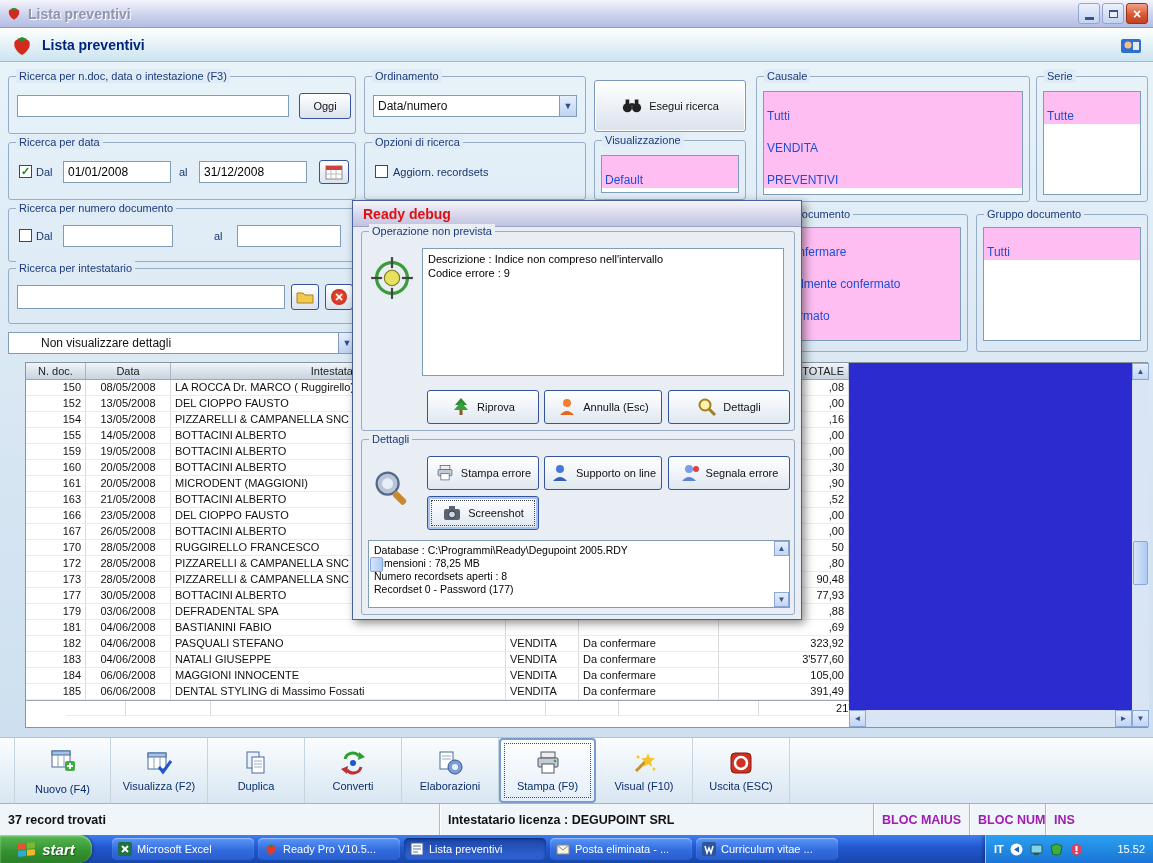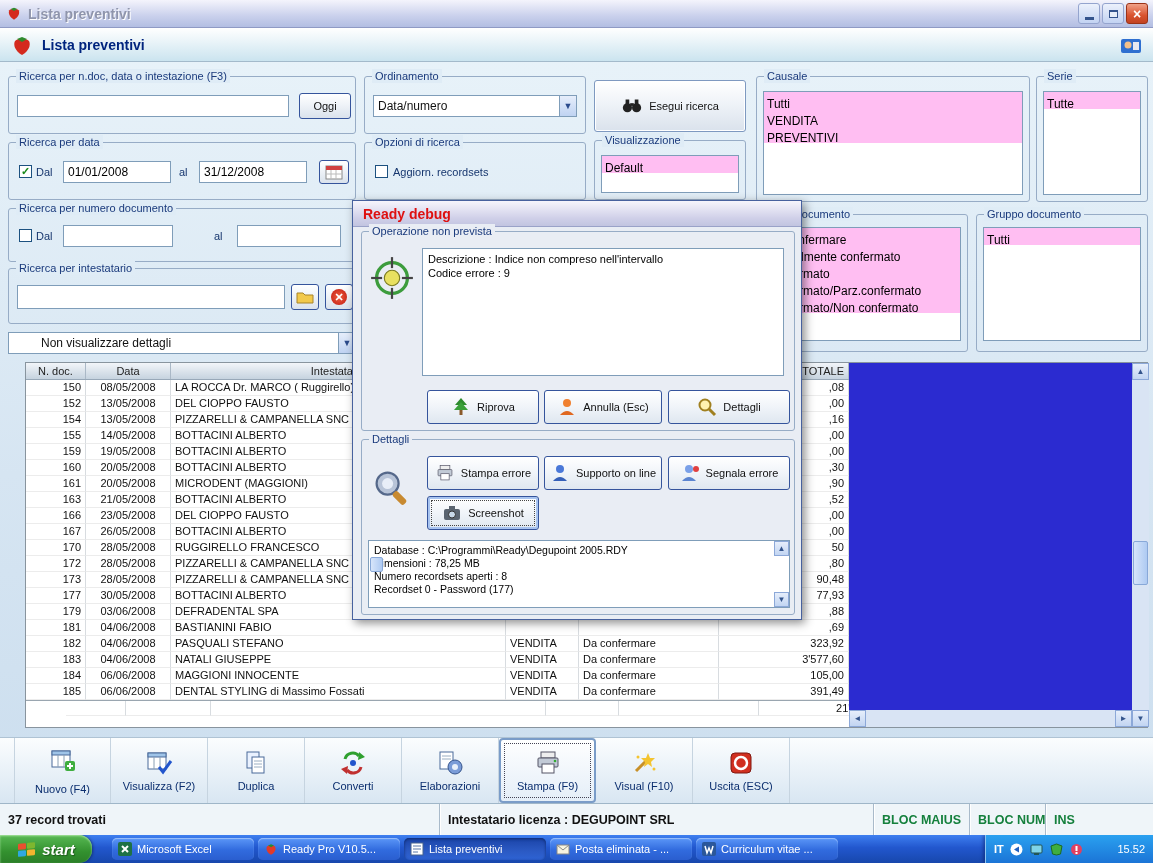--- a/index.html
+++ b/index.html
@@ -23,21 +23,21 @@
   
   .g{position:absolute;border:1px solid #97ACC6;border-radius:3px;}
   .g>b{position:absolute;top:-8px;left:7px;font-weight:normal;font-size:11px;color:#1A3A7C;background:#DFECF6;padding:0 3px;line-height:14px;white-space:nowrap;}
   .dlgg>b{background:#E9EDF4;}
 
   .txt{position:absolute;background:#fff;border:1px solid #7F9DB9;height:22px;font-size:12px;padding:2px 4px;color:#000;}
   .lab{position:absolute;font-size:11px;color:#16366E;}
   .btn{background:linear-gradient(#FFFFFF,#EFF3F8 45%,#DAE2EC);border:1px solid #35549C;border-radius:3px;font-size:11px;color:#111;display:flex;align-items:center;justify-content:center;gap:6px;cursor:default;}
   .cb{position:absolute;width:13px;height:13px;background:#fff;border:1px solid #1C5180;display:flex;align-items:center;justify-content:center;font-size:11px;color:#1B8B1B;font-weight:bold;}
   .list{position:absolute;background:#fff;border:1px solid #7F9DB9;overflow:hidden;}
-  .pinkitem{background:#FFBEF2;color:#000000;font-size:12px;height:17px;line-height:17px;padding:4px 3px;white-space:nowrap;overflow:hidden;}
+  .pinkitem{background:#FFBEF2;color:#1d4ed8;font-size:12px;height:17px;line-height:17px;padding:16px 3px;white-space:nowrap;overflow:hidden;}
   .combo{position:absolute;background:#fff;border:1px solid #7F9DB9;display:flex;align-items:center;}
   .combo .val{flex:1;font-size:12px;padding:0 4px;white-space:nowrap;overflow:hidden;}
   .carrow{width:17px;align-self:stretch;background:linear-gradient(#E6EEFB,#BFD3F2);border-left:1px solid #7F9DB9;color:#2B4B8C;font-size:9px;display:flex;align-items:center;justify-content:center;}
 
   
   #tablewrap{position:absolute;left:25px;top:362px;width:1123px;height:366px;border:1px solid #88949E;background:#fff;}
   #thead{display:flex;height:17px;background:linear-gradient(#F2F5F9,#C6D3DF);border-bottom:1px solid #98A8B8;font-size:11px;color:#222;}
   .hc{border-right:1px solid #AAB8C6;display:flex;align-items:center;justify-content:center;overflow:hidden;white-space:nowrap;}
   .hc.right{justify-content:flex-end;padding-right:4px;}
   .trow{display:flex;height:16px;font-size:11px;background:#fff;}
@@ -63,21 +63,21 @@
 
   
   #toolbar{position:absolute;left:0;top:737px;width:1153px;height:66px;background:linear-gradient(#FBFDFE,#D8E6F2);border-top:1px solid #AFC3D4;display:flex;align-items:stretch;padding-left:14px;}
   .tbtn{width:97px;border-right:1px solid #C6D4E0;display:flex;flex-direction:column;align-items:center;justify-content:center;gap:3px;color:#0B2E6E;font-size:11px;}
   .tbtn:first-child{border-left:1px solid #C6D4E0;gap:8px;}
   .tbtn.focused{border:2px solid #7A9CC8;border-radius:4px;outline:1px dotted #445;outline-offset:-6px;background:linear-gradient(#FFFFFF,#E4EEF8);}
 
   
   #statusbar{position:absolute;left:0;top:803px;width:1153px;height:32px;background:#EFF5F9;border-top:1px solid #9FB6C8;display:flex;align-items:center;font-size:12.5px;}
   .scell{height:100%;display:flex;align-items:center;padding:0 8px;border-right:1px solid #A9BACA;box-shadow:1px 0 0 #fff;}
-  .sblue{color:#15803d;font-weight:bold;white-space:nowrap;overflow:hidden;}
+  .sblue{color:#a21caf;font-weight:bold;white-space:nowrap;overflow:hidden;}
 
   
   #taskbar{position:absolute;left:0;top:835px;width:1153px;height:28px;background:linear-gradient(#3E7FF0,#2257CE 45%,#1747AC);overflow:hidden;}
   #startbtn{position:absolute;left:0;top:0;width:92px;height:28px;border-radius:0 13px 13px 0;background:linear-gradient(#58B954,#33912F 60%,#2B7F28);box-shadow:inset 0 1px 2px #A8E4A0,1px 0 3px rgba(0,0,0,.4);display:flex;align-items:center;justify-content:center;gap:5px;color:#fff;font-weight:bold;font-style:italic;font-size:15px;text-shadow:1px 1px 1px #1E5A1C;}
   .task{position:absolute;top:3px;height:22px;width:142px;border-radius:5px;background:linear-gradient(#5B97F8,#316BDE 55%,#2A5ECF);box-shadow:inset 0 1px 1px #9CC0FA;display:flex;align-items:center;gap:5px;padding:0 6px;color:#fff;font-size:11px;white-space:nowrap;overflow:hidden;}
   .task.active{background:linear-gradient(#1B44A8,#2B5AC4 60%,#2E63D4);box-shadow:inset 0 1px 3px #0E2A6E;}
   #tray{position:absolute;right:0;top:0;width:168px;height:28px;background:linear-gradient(#2AA1F0,#1B74D6);box-shadow:-2px 0 3px rgba(0,10,60,.35);border-left:1px solid #8FC6F2;display:flex;align-items:center;gap:5px;padding:0 8px;color:#fff;}
   .trayico{width:15px;height:15px;display:flex;align-items:center;justify-content:center;}
 </style>
 </head>

